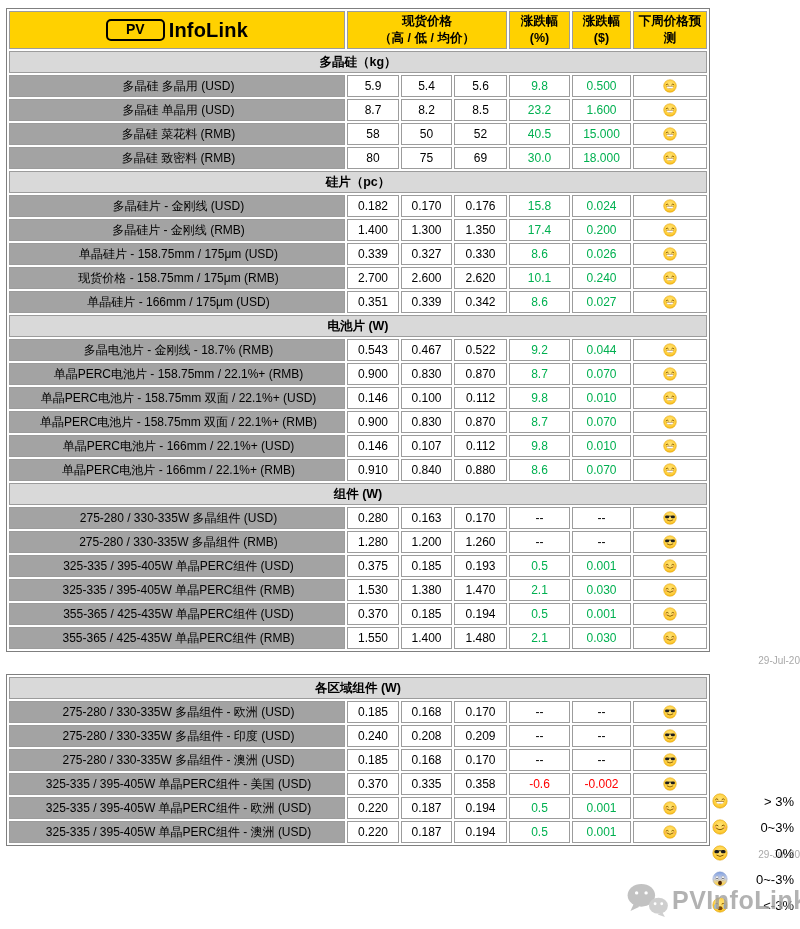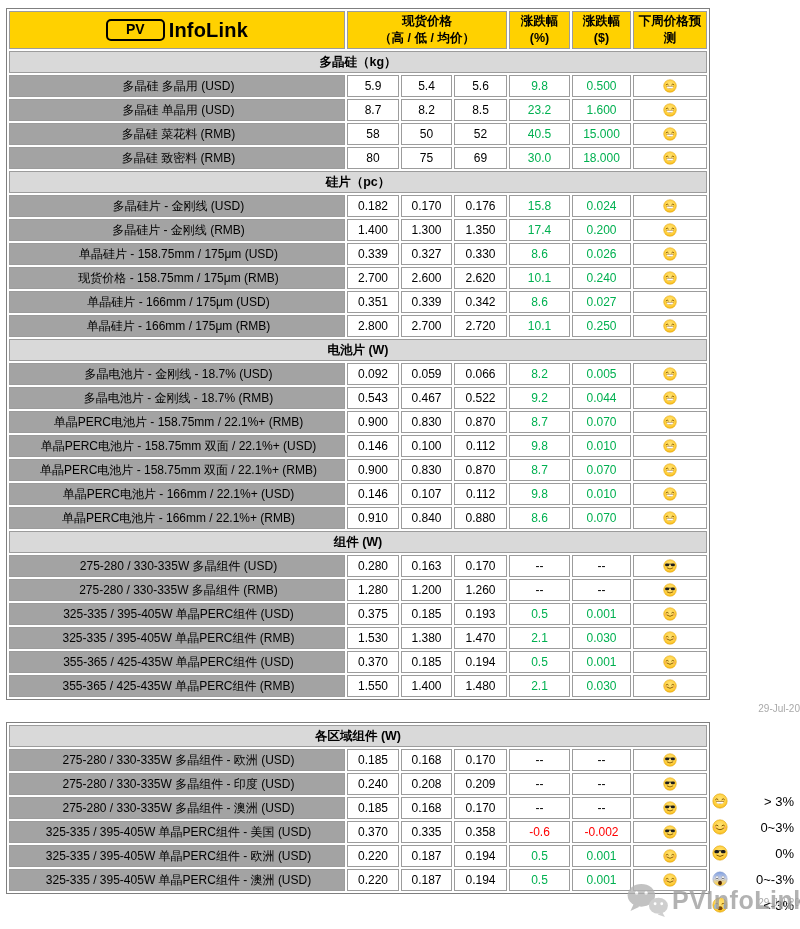--- a/index.html
+++ b/index.html
@@ -260,43 +260,21 @@
           <td class="num">0.351</td>
           <td class="num">0.339</td>
           <td class="num">0.342</td>
           <td class="num pos">8.6</td>
           <td class="num pos">0.027</td>
           <td class="num"><svg class="emoji-svg" viewBox="0 0 20 20">
               <use href="#e-grin"></use>
             </svg></td>
         </tr>
         <tr>
-          <td class="label">单晶硅片 - 166mm / 175μm (RMB)</td>
-          <td class="num">2.800</td>
-          <td class="num">2.700</td>
-          <td class="num">2.720</td>
-          <td class="num pos">10.1</td>
-          <td class="num pos">0.250</td>
-          <td class="num"><svg class="emoji-svg" viewBox="0 0 20 20">
-              <use href="#e-grin"></use>
-            </svg></td>
-        </tr>
-        <tr>
           <td class="section" colspan="7">电池片 (W)</td>
-        </tr>
-        <tr>
-          <td class="label">多晶电池片 - 金刚线 - 18.7% (USD)</td>
-          <td class="num">0.092</td>
-          <td class="num">0.059</td>
-          <td class="num">0.066</td>
-          <td class="num pos">8.2</td>
-          <td class="num pos">0.005</td>
-          <td class="num"><svg class="emoji-svg" viewBox="0 0 20 20">
-              <use href="#e-grin"></use>
-            </svg></td>
         </tr>
         <tr>
           <td class="label">多晶电池片 - 金刚线 - 18.7% (RMB)</td>
           <td class="num">0.543</td>
           <td class="num">0.467</td>
           <td class="num">0.522</td>
           <td class="num pos">9.2</td>
           <td class="num pos">0.044</td>
           <td class="num"><svg class="emoji-svg" viewBox="0 0 20 20">
               <use href="#e-grin"></use>

